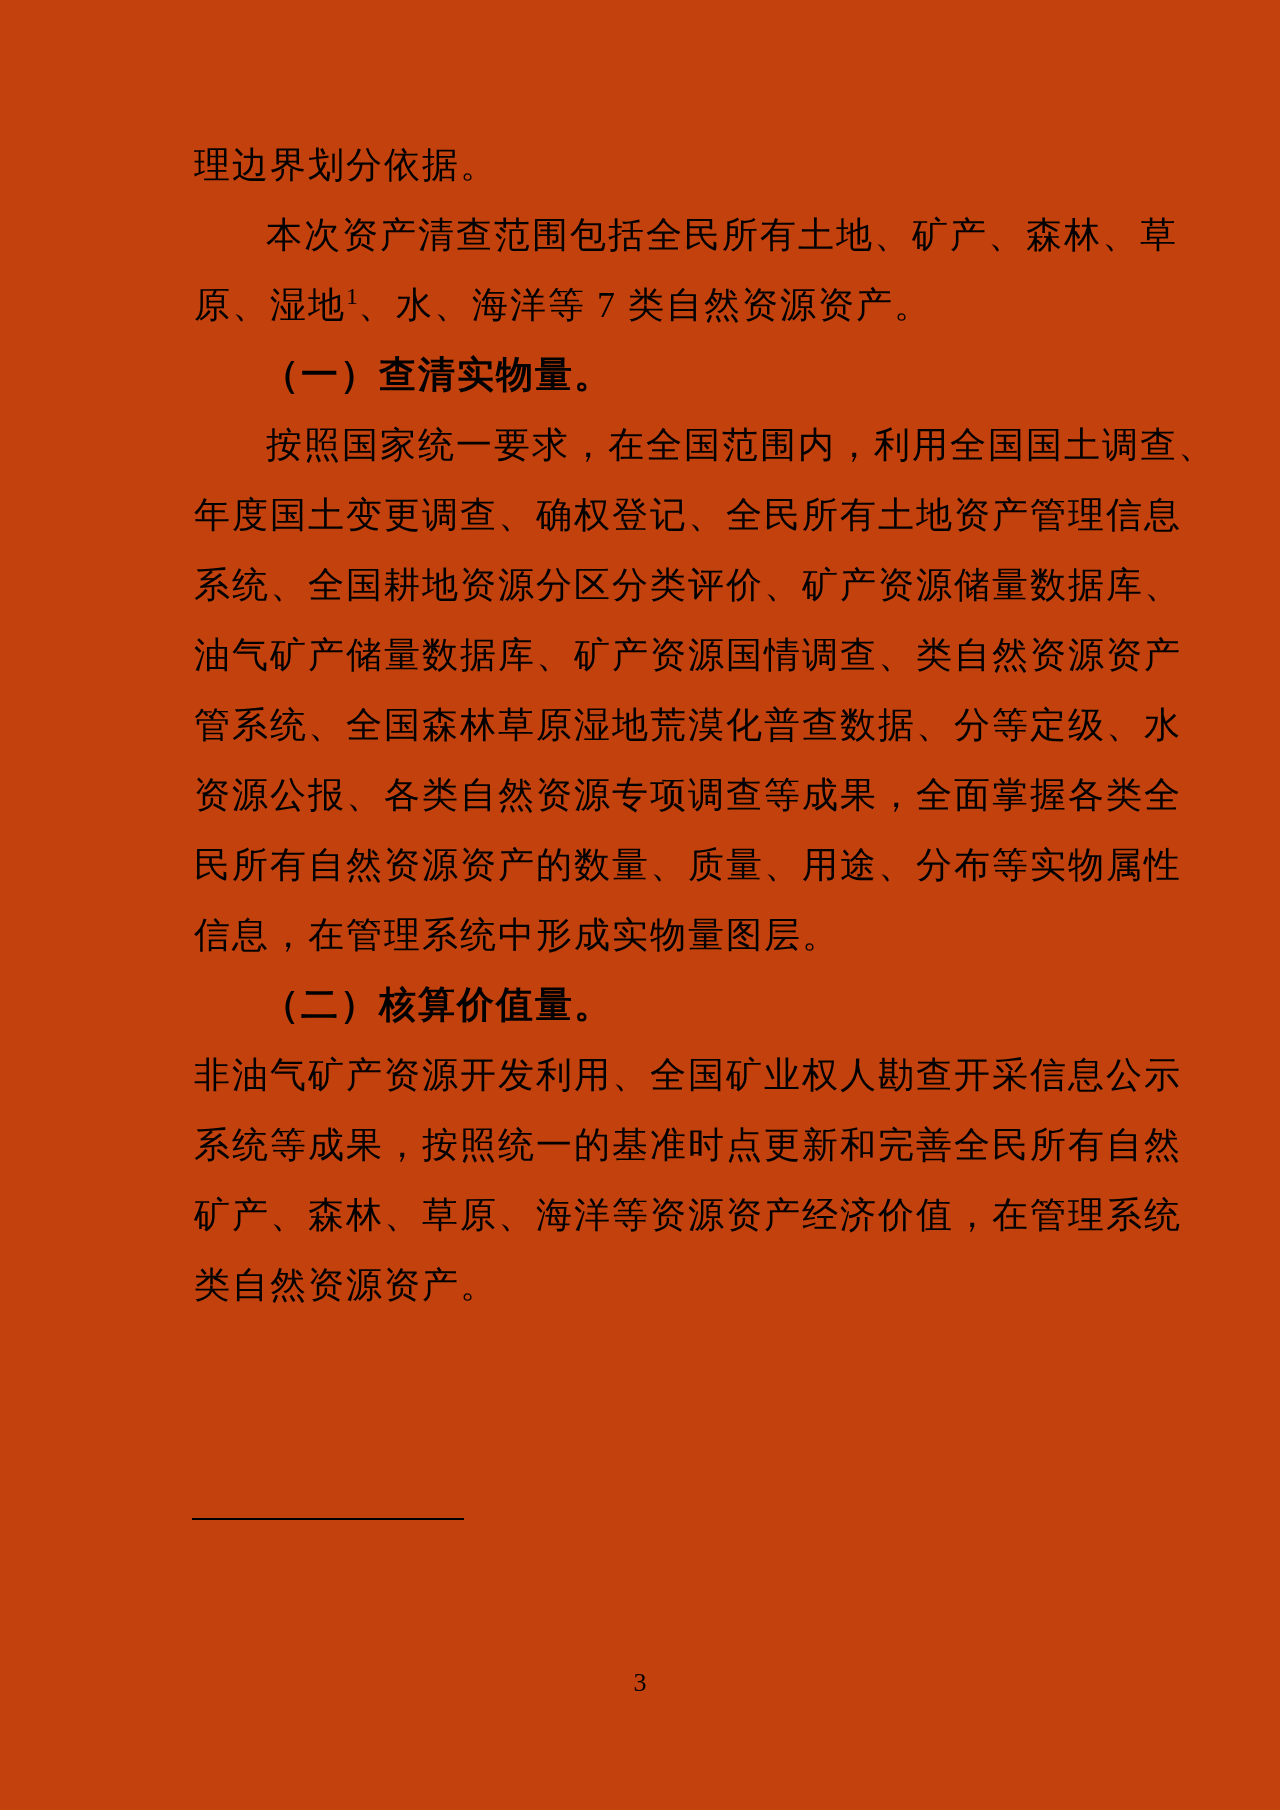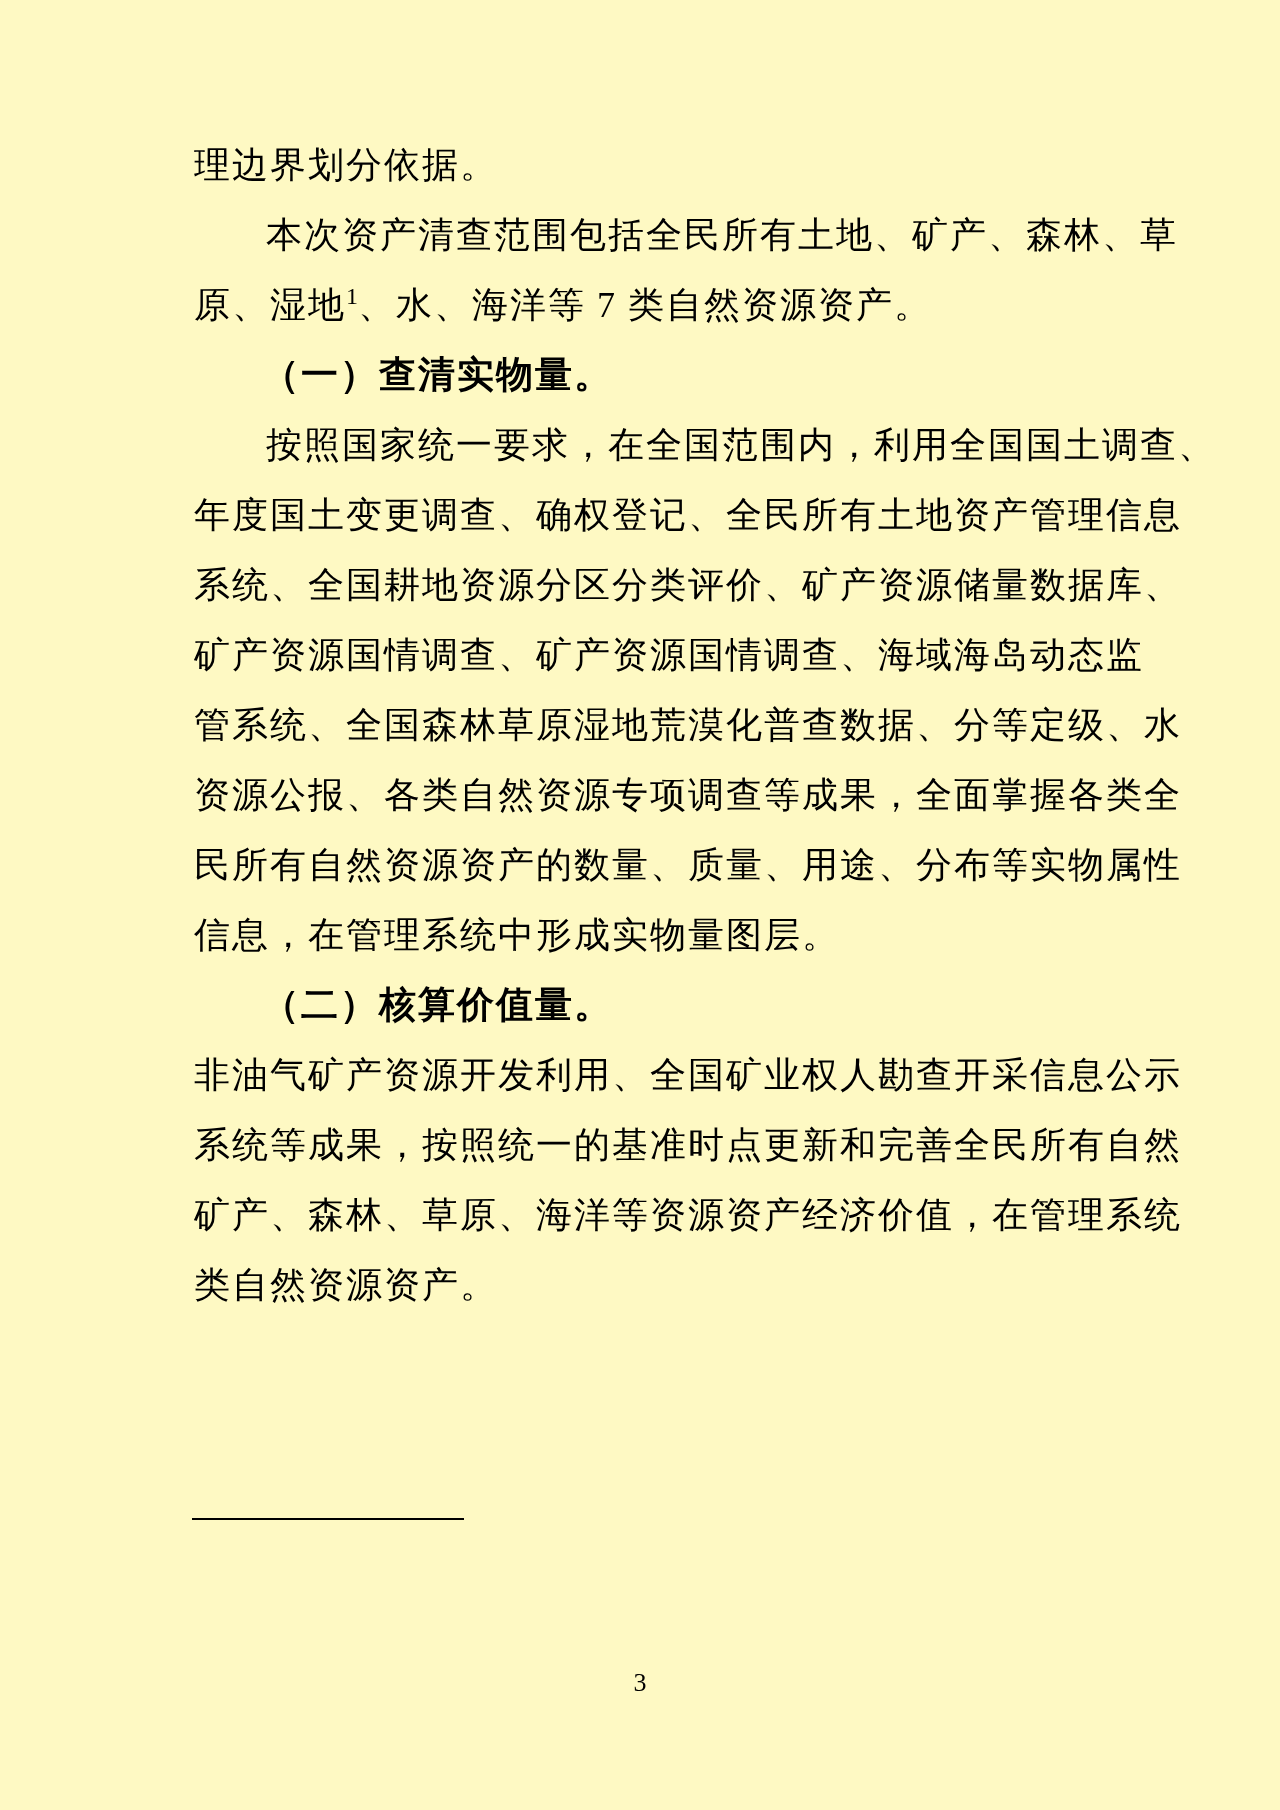--- a/index.html
+++ b/index.html
@@ -5,21 +5,21 @@
   html, body { margin: 0; padding: 0; }
   body {
     width: 1280px; height: 1810px;
     background: #ffffff;
     font-family: "Liberation Serif", "DejaVu Serif", serif;
     color: #000000;
   }
   .page {
     position: relative;
     width: 1280px; height: 1810px;
-    background: #fef9c3;
+    background: #c2410c;
     overflow: hidden;
   }
   .text-block {
     position: absolute;
     left: 194px; top: 130px;
     width: 890px;
   }
   .line {
     height: 70px;
     line-height: 70px;
@@ -93,21 +93,21 @@
 
 <div class="page">
   <div class="text-block" id="text-block">
       <div class="line body-end">理边界划分依据。</div>
       <div class="line body indent">本次资产清查范围包括全民所有土地、矿产、森林、草</div>
       <div class="line body-end"><span>原、湿地</span><sup>1</sup><span>、水、海洋等 7 类自然资源资产。</span></div>
       <div class="line heading-2">（一）查清实物量。</div>
       <div class="line body indent">按照国家统一要求，在全国范围内，利用全国国土调查、</div>
       <div class="line body">年度国土变更调查、确权登记、全民所有土地资产管理信息</div>
       <div class="line body">系统、全国耕地资源分区分类评价、矿产资源储量数据库、</div>
-      <div class="line body">矿产资源国情调查、矿产资源国情调查、海域海岛动态监</div>
+      <div class="line body">油气矿产储量数据库、矿产资源国情调查、类自然资源资产</div>
       <div class="line body">管系统、全国森林草原湿地荒漠化普查数据、分等定级、水</div>
       <div class="line body">资源公报、各类自然资源专项调查等成果，全面掌握各类全</div>
       <div class="line body">民所有自然资源资产的数量、质量、用途、分布等实物属性</div>
       <div class="line body-end">信息，在管理系统中形成实物量图层。</div>
       <div class="line heading-2">（二）核算价值量。</div>
       <div class="line body">非油气矿产资源开发利用、全国矿业权人勘查开采信息公示</div>
       <div class="line body">系统等成果，按照统一的基准时点更新和完善全民所有自然</div>
       <div class="line body">矿产、森林、草原、海洋等资源资产经济价值，在管理系统</div>
       <div class="line body-end">类自然资源资产。</div>
     </div>

